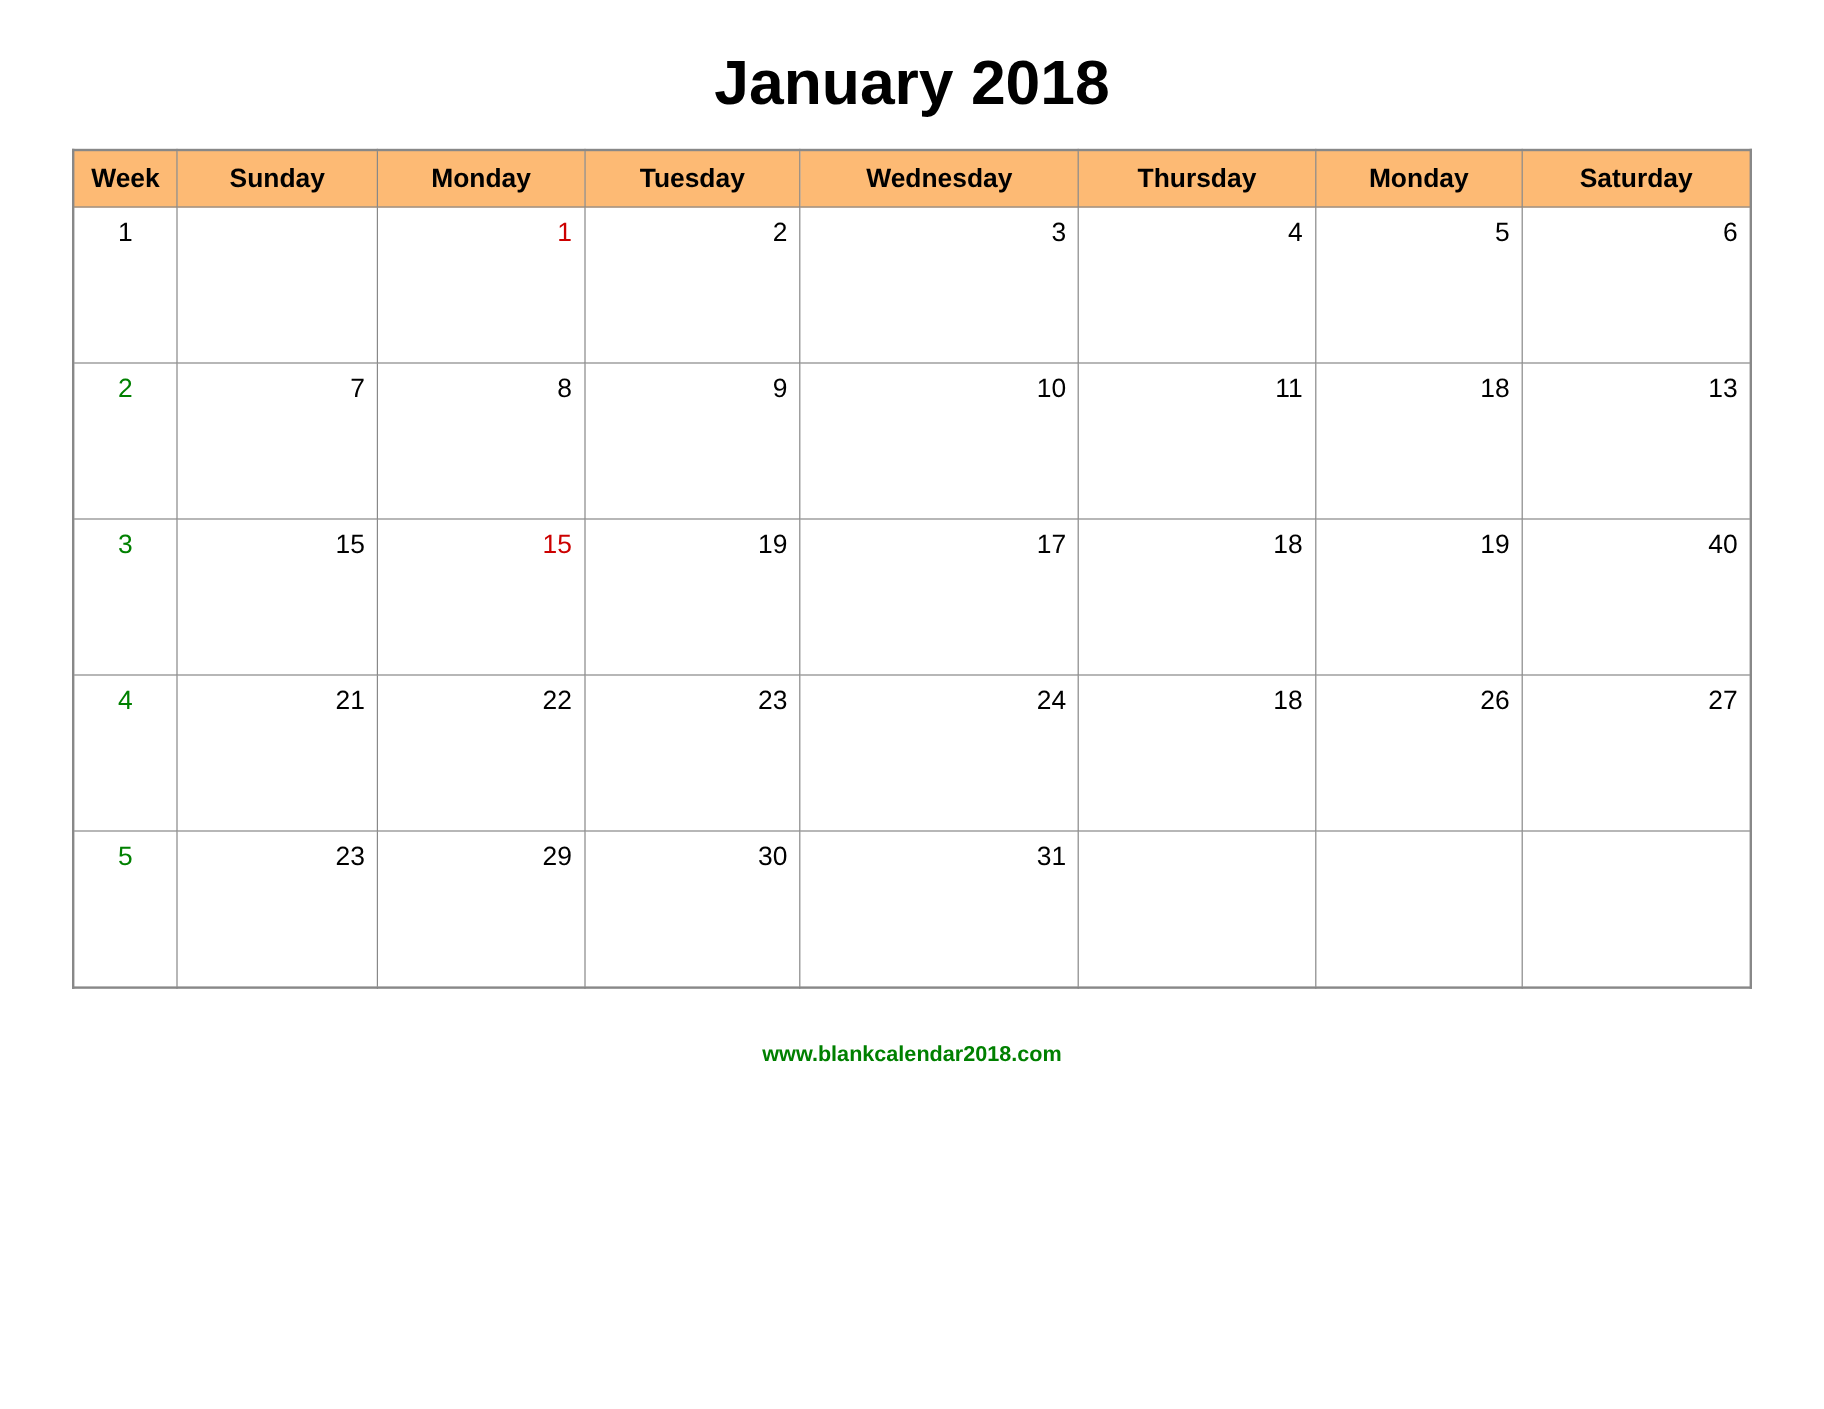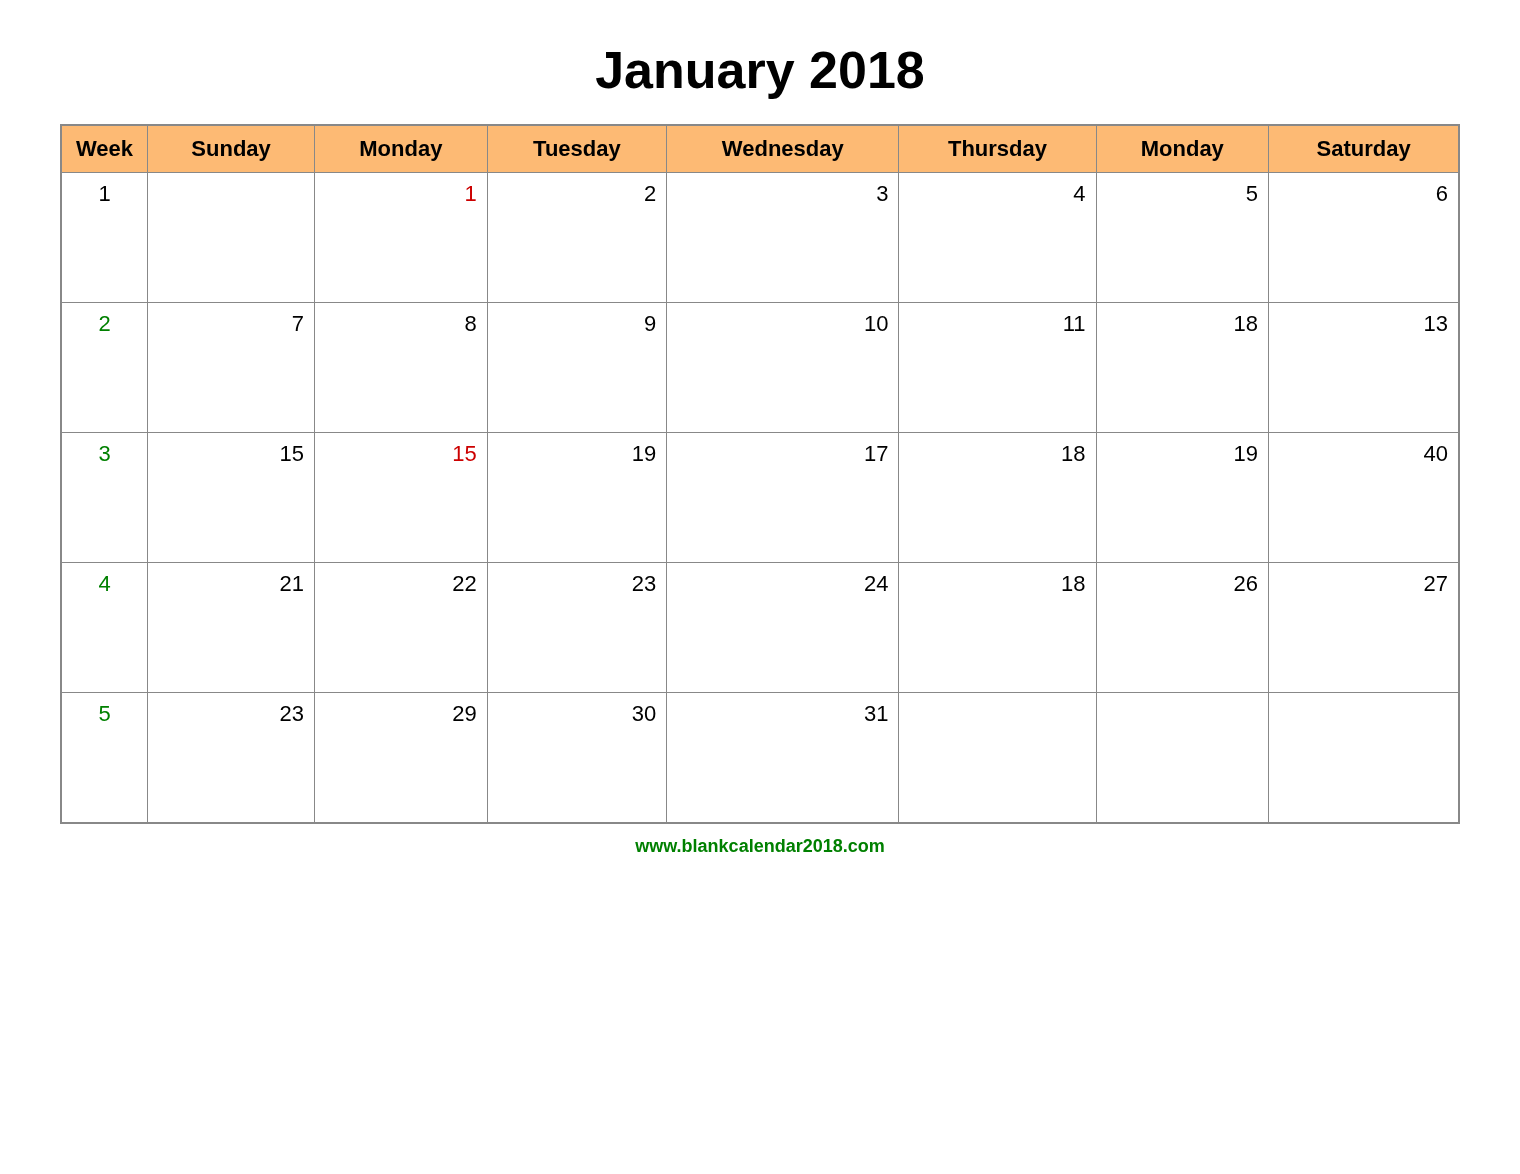--- a/index.html
+++ b/index.html
@@ -59,21 +59,21 @@
       color: #008000;
     }
     .day-num {
       text-align: right;
       display: block;
     }
     .day-num.red {
       color: #cc0000;
     }
     .footer-link {
-      margin-top: 12px;
+      margin-top: 44px;
       font-size: 18px;
       color: #008000;
       font-weight: bold;
       text-align: center;
     }
   </style>
 </head>
 <body>
 
 <h1 class="page-title">January 2018</h1>

